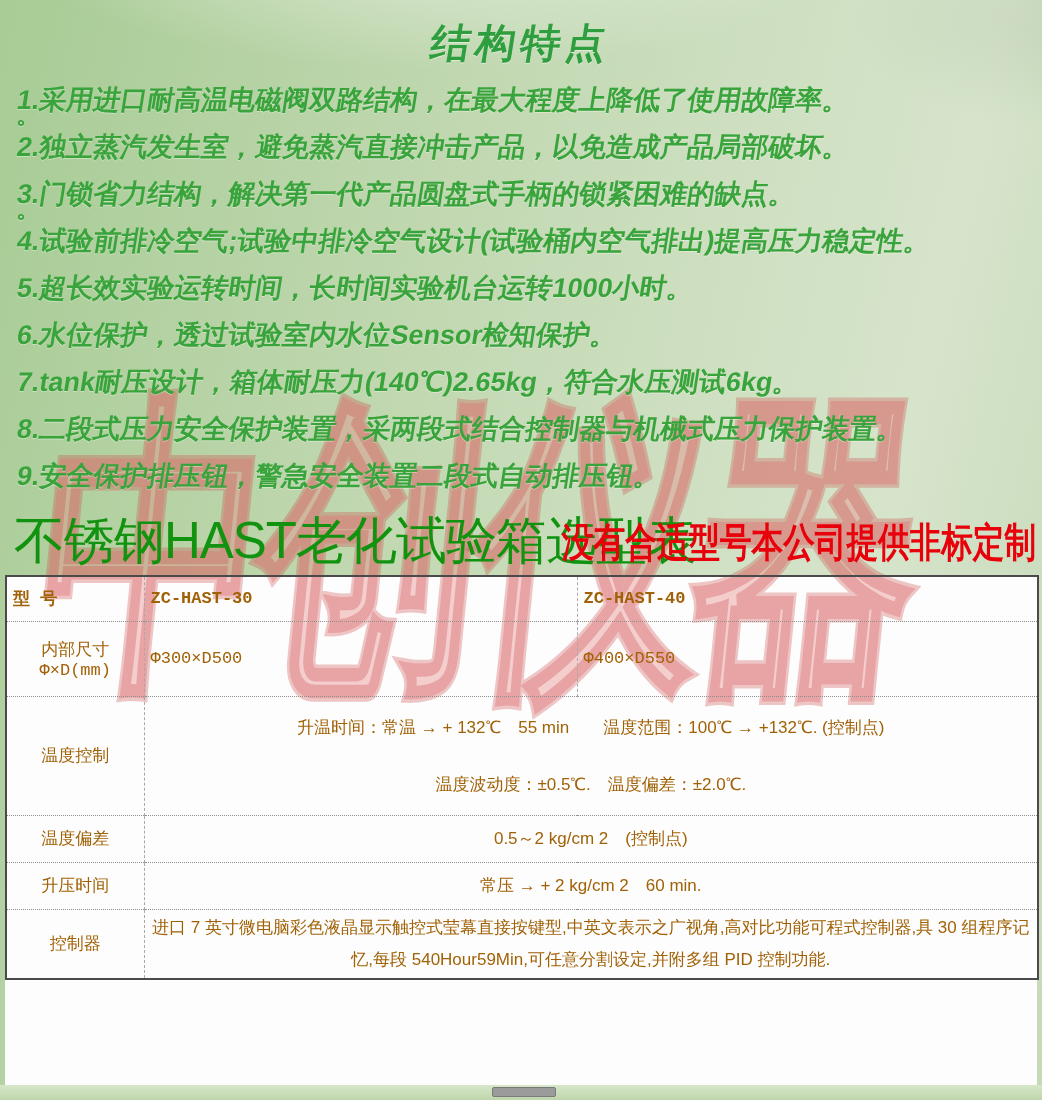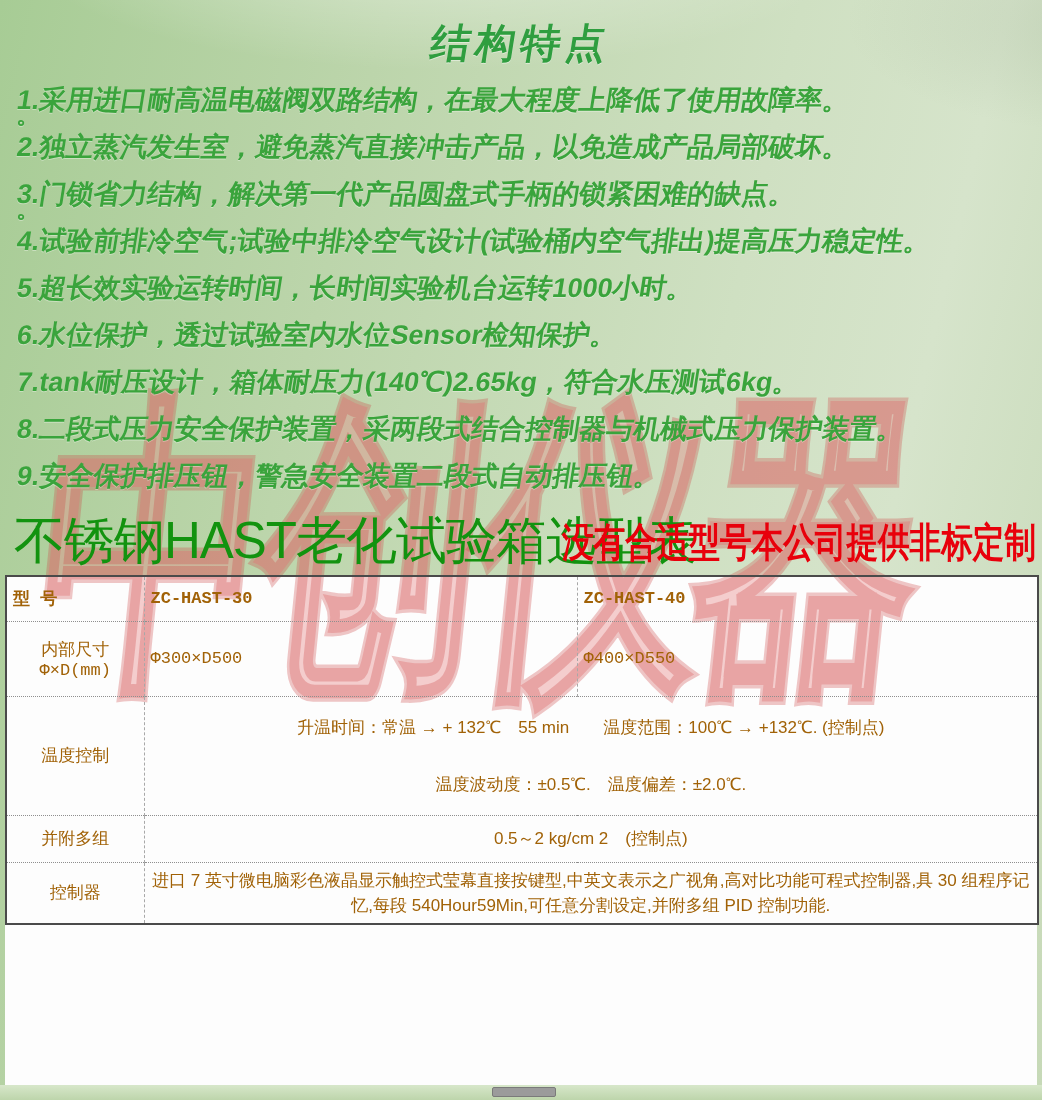--- a/index.html
+++ b/index.html
@@ -71,21 +71,21 @@
   table.spec td:first-child{border-left:none;}
   td.mono{font-family:"Liberation Mono","DejaVu Sans Mono",monospace;}
   td.hdr{font-weight:bold;font-size:15px;padding-left:14px;}
   td.dim{font-size:15px;padding-left:14px;}
   td.lbl{text-align:center;}
   td.lbl-left{text-align:center;padding-left:14px;font-size:15px;}
   td.val{text-align:center;}
   td.val-left{text-align:left;padding-left:14px;}
   .prewrap{white-space:pre-line;}
   td.temp-row{line-height:57px;}
-  td.ctrl-row{font-size:16px;line-height:25px;padding-left:12px;padding-right:12px;}
+  td.ctrl-row{font-size:16px;line-height:32px;padding-left:12px;padding-right:12px;}
   .bottom-strip{
     position:absolute;left:0;top:1085px;width:1042px;height:15px;z-index:2;
     background:linear-gradient(#d7e7ca,#bdd5ab);
   }
   .scroll-thumb{
     position:absolute;left:492px;top:1087px;width:62px;height:8px;z-index:5;
     background:#9b9b9b;border:1px solid #7a7a7a;border-radius:2px;cursor:pointer;
   }
 </style>
 </head>
@@ -131,22 +131,26 @@
 Φ×D(mm)</td>
     <td class="mono dim">Φ300×D500</td>
     <td class="mono dim">Φ400×D550</td>
   </tr>
   <tr style="height:110px">
     <td class="lbl">温度控制</td>
     <td class="val prewrap temp-row" colspan="2">升温时间：常温 → + 132℃　55 min　　温度范围：100℃ → +132℃. (控制点)
 温度波动度：±0.5℃.　温度偏差：±2.0℃.</td>
   </tr>
   <tr style="height:47px">
-    <td class="lbl">并附多组</td>
+    <td class="lbl">温度偏差</td>
     <td class="val" colspan="2">0.5～2 kg/cm 2　(控制点)</td>
+  </tr>
+  <tr style="height:47px">
+    <td class="lbl">升压时间</td>
+    <td class="val" colspan="2">常压 → + 2 kg/cm 2　60 min.</td>
   </tr>
   <tr style="height:62px">
     <td class="lbl">控制器</td>
     <td class="val ctrl-row" colspan="2">进口 7 英寸微电脑彩色液晶显示触控式莹幕直接按键型,中英文表示之广视角,高对比功能可程式控制器,具 30 组程序记忆,每段 540Hour59Min,可任意分割设定,并附多组 PID 控制功能.</td>
   </tr>
 </tbody>
   </table>
 
 <div class="bottom-strip"></div>
 <div class="scroll-thumb"></div>

